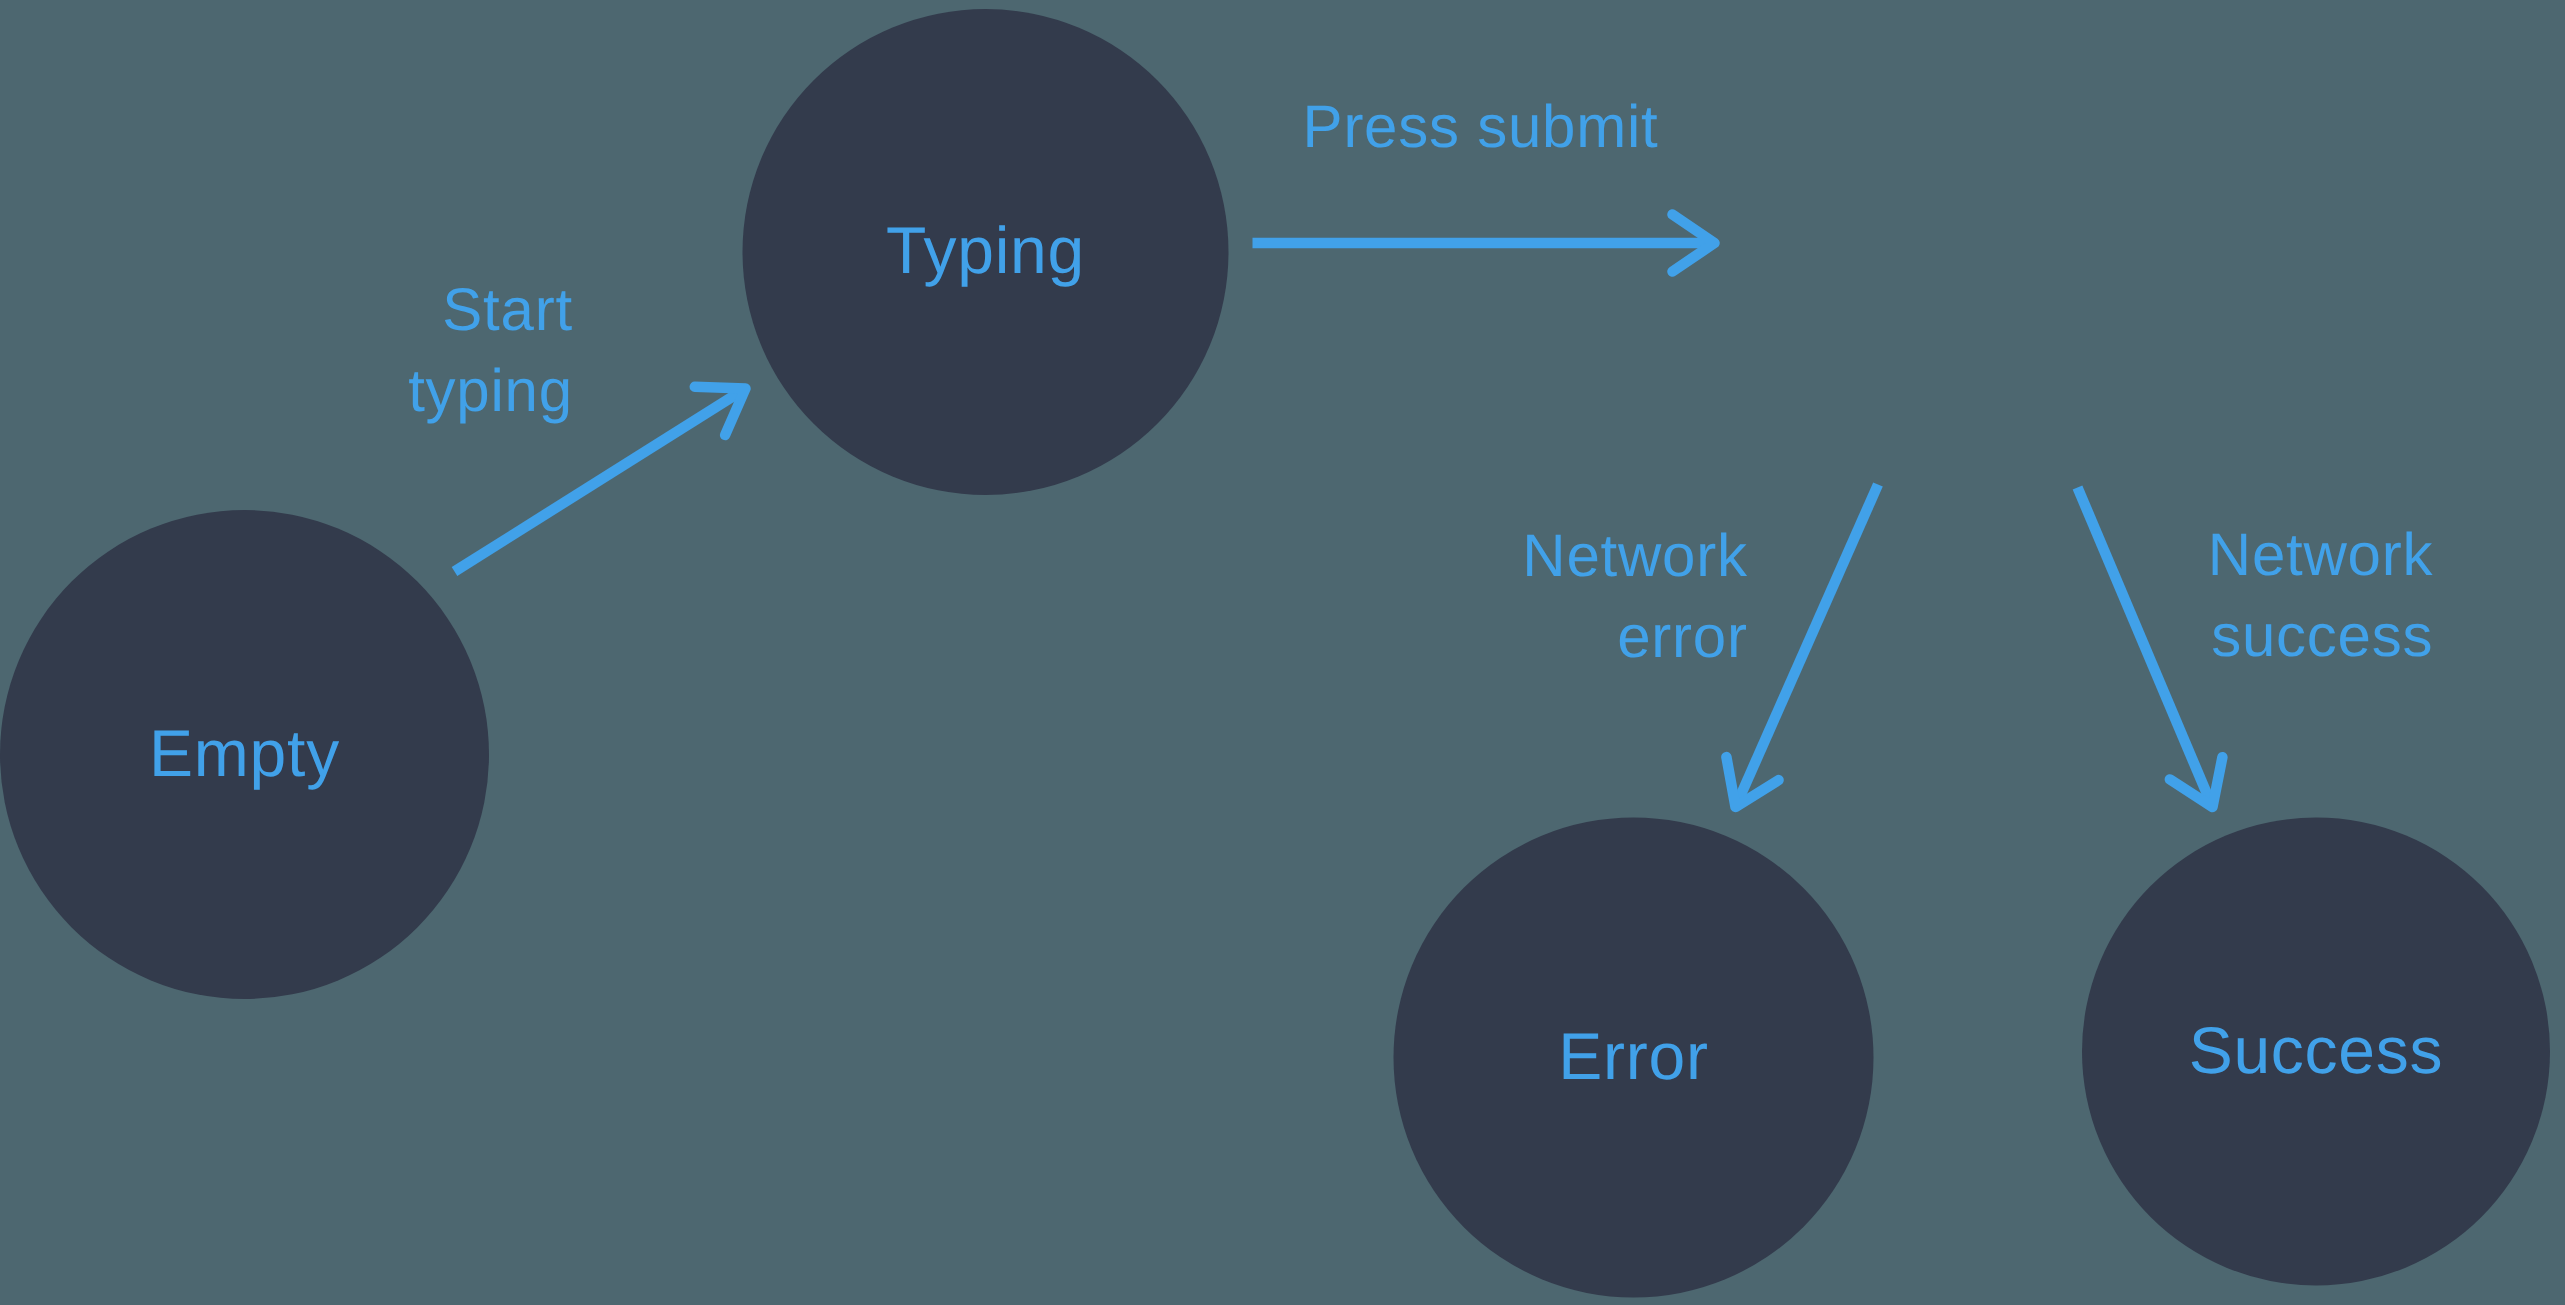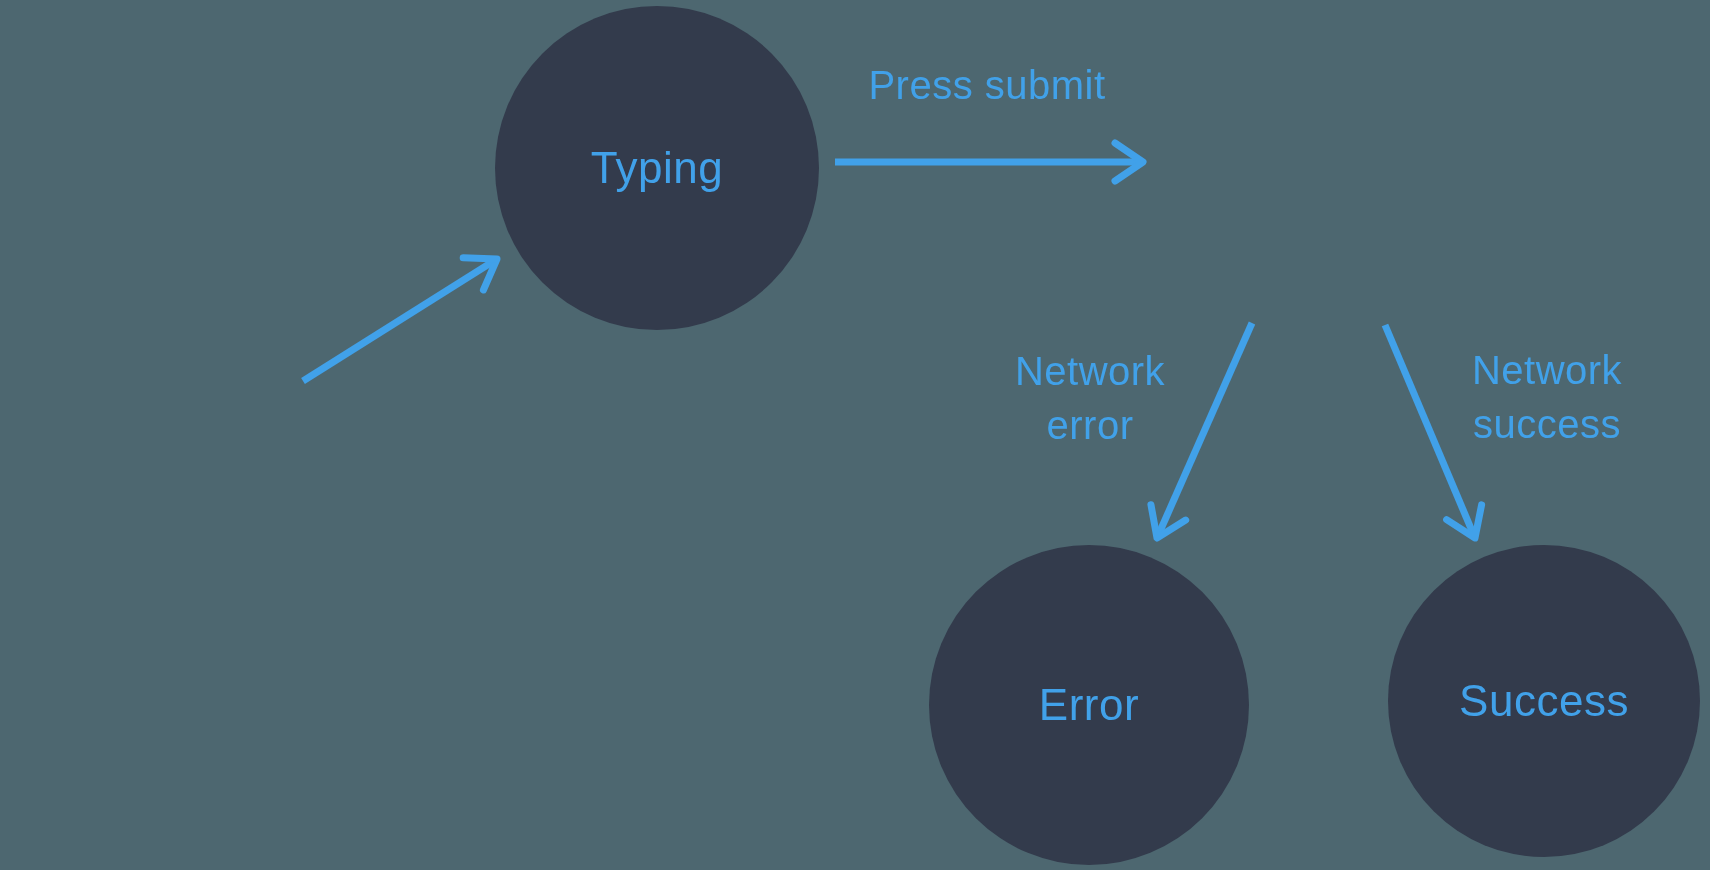--- a/index.html
+++ b/index.html
@@ -55,21 +55,21 @@
     letter-spacing: 0.5px;
     white-space: nowrap;
   }
   .edge-label {
     position: absolute;
     transform: translate(-50%, -50%);
     color: var(--accent);
     font-size: 40px;
     line-height: 54px;
     letter-spacing: 0.5px;
-    text-align: center;
+    text-align: right;
     white-space: nowrap;
   }
   .node-empty      { left: 0px;    top: 340px; width: 326px; height: 326px; }
   .node-typing     { left: 495px;  top: 6px;   width: 324px; height: 324px; }
   .node-submitting { left: 1167px; top: 6px;   width: 324px; height: 324px; }
   .node-error      { left: 929px;  top: 545px; width: 320px; height: 320px; }
   .node-success    { left: 1388px; top: 545px; width: 312px; height: 312px; }
   .label-start-typing    { left: 327px;  top: 234px; }
   .label-press-submit    { left: 987px;  top: 85px;  }
   .label-network-error   { left: 1090px; top: 398px; }
@@ -85,34 +85,41 @@
       <marker id="arrowhead" viewBox="0 0 40 48" refX="33" refY="24" markerWidth="40" markerHeight="48" orient="auto" markerUnits="userSpaceOnUse">
         <path class="arrowhead-path" d="M5 5 L33 24 L5 43"></path>
       </marker>
     </defs>
     <line class="edge-line" x1="303" y1="381" x2="497" y2="259" marker-end="url(#arrowhead)"></line>
     <line class="edge-line" x1="835" y1="162" x2="1143" y2="162" marker-end="url(#arrowhead)"></line>
     <line class="edge-line" x1="1252" y1="323" x2="1157" y2="538" marker-end="url(#arrowhead)"></line>
     <line class="edge-line" x1="1385" y1="325" x2="1475" y2="538" marker-end="url(#arrowhead)"></line>
   </svg>
 
+  <div class="node node-empty">
+    <span class="node-label">Empty</span>
+  </div>
 
   <div class="node node-typing">
     <span class="node-label">Typing</span>
   </div>
 
 
   <div class="node node-error">
     <span class="node-label">Error</span>
   </div>
 
   <div class="node node-success">
     <span class="node-label">Success</span>
   </div>
 
+  <div class="edge-label label-start-typing">
+    <div>Start</div>
+    <div>typing</div>
+  </div>
 
   <div class="edge-label label-press-submit">
     <div>Press submit</div>
   </div>
 
   <div class="edge-label label-network-error">
     <div>Network</div>
     <div>error</div>
   </div>
 

